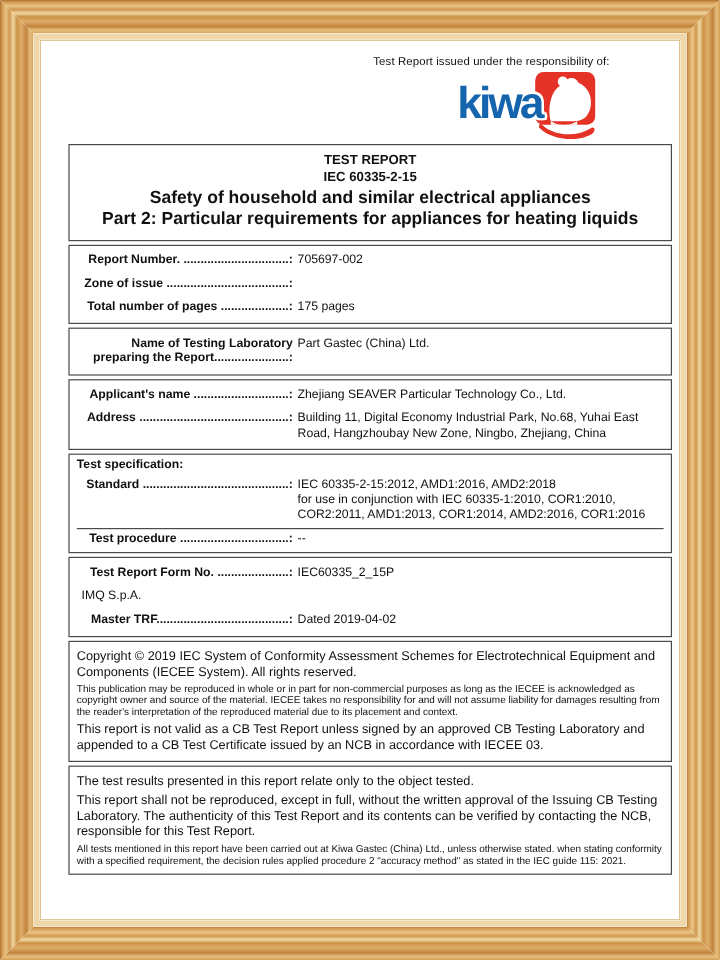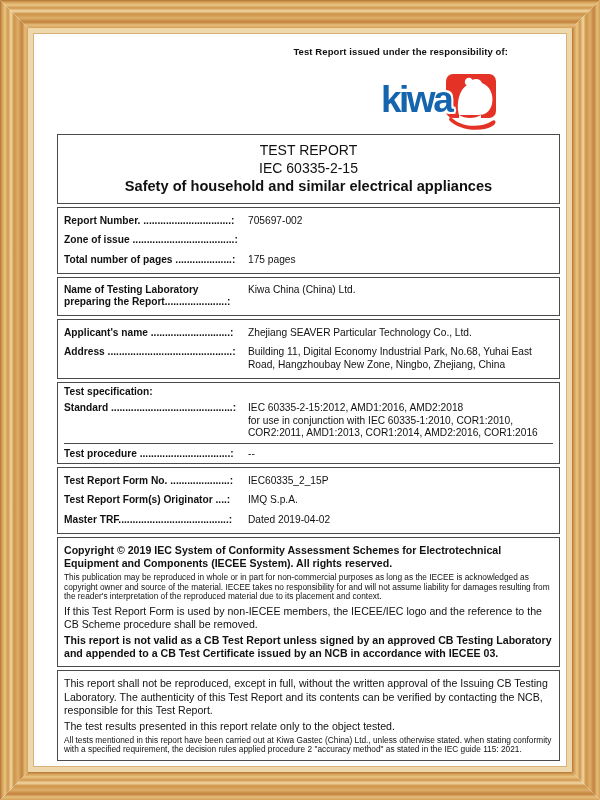--- a/index.html
+++ b/index.html
@@ -21,48 +21,48 @@
   .wood-left   { left:0;   clip-path:polygon(0 0,100% 28px,100% calc(100% - 28px),0 100%); }
   .wood-right  { right:0;  clip-path:polygon(100% 0,100% 100%,0 calc(100% - 28px),0 28px); }
   
   .page {
     position:absolute; inset:28px; z-index:6; background:#fff;
     border:5px solid #eed7ab; box-shadow:inset 0 0 0 1px #d9b27a;
     padding:6px 0 0 0;
   }
   .issued-line {
     margin-top:7px; padding-right:59px; text-align:right;
-    font-size:9.5px; font-weight:bold; letter-spacing:.1px;
+    font-size:9.5px; font-weight:normal; letter-spacing:.1px;
   }
   
-  .logo-row { position:relative; height:58px; margin-top:16px; }
+  .logo-row { position:relative; height:58px; margin-top:2px; }
   .kiwa-logo { position:absolute; top:0; right:70px; width:116px; height:58px; }
   .kiwa-box { position:absolute; top:0; right:0; width:52px; height:60px; }
   .kiwa-word-wrap { position:absolute; left:0; top:8px; z-index:2; }
   .kiwa-word {
     font-size:37px; font-weight:800; letter-spacing:-2.5px; line-height:1;
     color:#1565ae;
     text-shadow:2px 0 0 #fff,-2px 0 0 #fff,0 2px 0 #fff,0 -2px 0 #fff,
       1.6px 1.6px 0 #fff,-1.6px 1.6px 0 #fff,1.6px -1.6px 0 #fff,-1.6px -1.6px 0 #fff;
   }
   
   .report-table { width:503px; margin:3px 0 0 24px; font-size:10.2px; }
   .sec { border:1px solid #4a4a4a; background:#fff; margin-top:3px; padding:3px 6px; }
   .sec:first-child { margin-top:0; }
   .title-block { text-align:center; padding:7px 4px 8px 4px; }
-  .t-sm { font-size:14px; font-weight:normal; line-height:1.25; }
+  .t-sm { font-size:11px; font-weight:bold; line-height:1.25; }
   .t-lg { font-size:14.6px; font-weight:bold; line-height:1.25; }
   .row { display:flex; padding:3.5px 0; line-height:1.22; }
   .row.hairline { border-top:1px solid #4a4a4a; }
-  .lbl { width:180px; min-width:180px; font-weight:bold; white-space:nowrap; overflow:hidden; }
+  .lbl { width:180px; min-width:180px; font-weight:bold; white-space:nowrap; overflow:hidden;text-align:right; }
   .lbl.wrap { white-space:normal; }
   .val { flex:1; padding-left:4px; }
   .sec-heading { font-weight:bold; padding:3px 0 2px 0; }
   .para  { font-size:10.6px; line-height:1.24; margin:3px 0; }
-  .para.b { font-weight:bold; }
+  .para.b { font-weight:normal; }
   .para.tiny { font-size:8.3px; line-height:1.16; margin:2px 0; }
 </style>
 </head>
 <body>
 
 <div class="wood wood-h wood-top"></div>
 <div class="wood wood-h wood-bottom"></div>
 <div class="wood wood-v wood-left"></div>
 <div class="wood wood-v wood-right"></div>
 
@@ -86,20 +86,21 @@
       </div>
     </div>
   </div>
 
   <div class="report-table">
 
     <div class="sec title-block">
       <div class="t-sm">TEST REPORT</div>
       <div class="t-sm">IEC 60335-2-15</div>
       <div class="t-lg">Safety of household and similar electrical appliances</div>
+      <div class="t-lg">Part 2: Particular requirements for appliances for heating liquids</div>
     </div>
 
     <div class="sec">
       <div class="row">
         <span class="lbl">Report Number. ...............................:</span>
         <span class="val">705697-002</span>
       </div>
       <div class="row">
         <span class="lbl">Zone of issue ....................................:</span>
       </div>
@@ -108,21 +109,21 @@
         <span class="val">175 pages</span>
       </div>
     </div>
 
     <div class="sec">
       <div class="row">
         <span class="lbl wrap">
           <span>Name of Testing Laboratory</span><br>
           <span>preparing the Report......................:</span>
         </span>
-        <span class="val">Kiwa China (China) Ltd.</span>
+        <span class="val">Part Gastec (China) Ltd.</span>
       </div>
     </div>
 
     <div class="sec">
       <div class="row">
         <span class="lbl">Applicant's name ............................:</span>
         <span class="val">Zhejiang SEAVER Particular Technology Co., Ltd.</span>
       </div>
       <div class="row">
         <span class="lbl">Address ............................................:</span>
@@ -144,37 +145,35 @@
         <span class="val">--</span>
       </div>
     </div>
 
     <div class="sec">
       <div class="row">
         <span class="lbl">Test Report Form No. .....................:</span>
         <span class="val">IEC60335_2_15P</span>
       </div>
       <div class="row">
-        <span class="lbl">Test Report Form(s) Originator ....:</span>
         <span class="val">IMQ S.p.A.</span>
       </div>
       <div class="row">
         <span class="lbl">Master TRF.......................................:</span>
         <span class="val">Dated 2019-04-02</span>
       </div>
     </div>
 
     <div class="sec">
       <p class="para b">Copyright © 2019 IEC System of Conformity Assessment Schemes for Electrotechnical Equipment and Components (IECEE System). All rights reserved.</p>
       <p class="para tiny">This publication may be reproduced in whole or in part for non-commercial purposes as long as the IECEE is acknowledged as copyright owner and source of the material. IECEE takes no responsibility for and will not assume liability for damages resulting from the reader's interpretation of the reproduced material due to its placement and context.</p>
-      <p class="para">If this Test Report Form is used by non-IECEE members, the IECEE/IEC logo and the reference to the CB Scheme procedure shall be removed.</p>
       <p class="para b">This report is not valid as a CB Test Report unless signed by an approved CB Testing Laboratory and appended to a CB Test Certificate issued by an NCB in accordance with IECEE 03.</p>
     </div>
 
     <div class="sec">
+      <p class="para">The test results presented in this report relate only to the object tested.</p>
       <p class="para">This report shall not be reproduced, except in full, without the written approval of the Issuing CB Testing Laboratory. The authenticity of this Test Report and its contents can be verified by contacting the NCB, responsible for this Test Report.</p>
-      <p class="para">The test results presented in this report relate only to the object tested.</p>
       <p class="para tiny">All tests mentioned in this report have been carried out at Kiwa Gastec (China) Ltd., unless otherwise stated. when stating conformity with a specified requirement, the decision rules applied procedure 2 "accuracy method" as stated in the IEC guide 115: 2021.</p>
     </div>
 
   </div>
 
 </div>
 
 </body></html>

